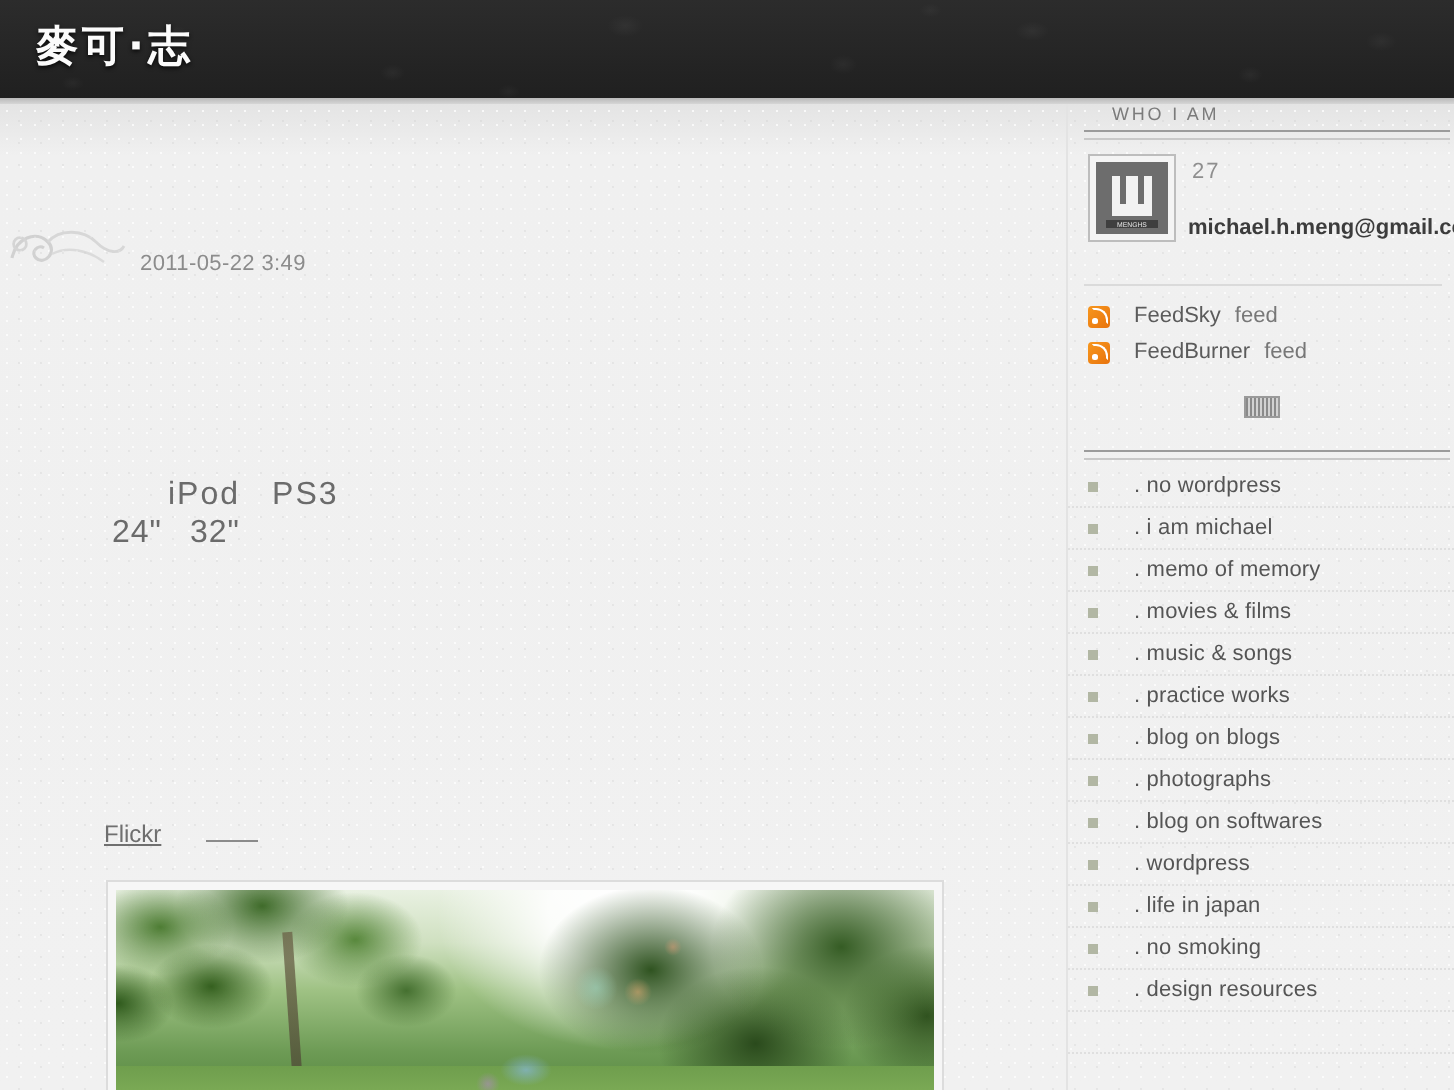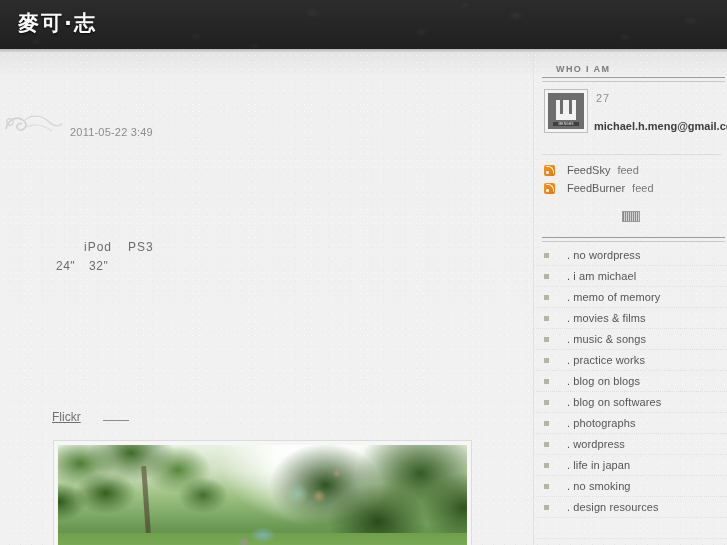--- a/index.html
+++ b/index.html
@@ -101,21 +101,21 @@
     top: 74px;
     font-size: 11px;
     color: #8c8c8c;
     letter-spacing: .2px;
   }
   .post-body {
     position: absolute;
     left: 56px;
     top: 186px;
     width: 420px;
-    font-size: 12px;
+    font-size: 16px;
     color: #6b6b6b;
     line-height: 19px;
   }
   .post-line-1 { padding-left: 28px; letter-spacing: 1px; }
   .post-line-1 .gap { display: inline-block; width: 16px; }
   .post-line-2 { letter-spacing: .5px; }
   .post-line-2 .gap { display: inline-block; width: 14px; }
 
   .link-row {
     position: absolute;
@@ -231,23 +231,23 @@
     left: 533px;
     top: 0;
     width: 194px;
     height: 493px;
     border-left: 1px solid #e3e3e3;
     box-sizing: border-box;
   }
   .widget { position: relative; }
   .widget-title {
     margin: 0;
-    padding: 12px 0 3px 22px;
+    padding: 0 0 3px 22px;
     font-size: 9px;
-    font-weight: bold;
+    font-weight: normal;
     letter-spacing: 1.4px;
     color: #7b7b7b;
   }
   .rule {
     height: 3px;
     margin: 0 2px 0 8px;
     border-top: 1px solid #9b9b9b;
     border-bottom: 1px solid #c8c8c8;
   }
 
@@ -493,25 +493,25 @@
         <li>
             <span class="cat-bullet"></span>
             <span class="cat-label">. practice works</span>
           </li>
         <li>
             <span class="cat-bullet"></span>
             <span class="cat-label">. blog on blogs</span>
           </li>
         <li>
             <span class="cat-bullet"></span>
+            <span class="cat-label">. photographs</span>
+          </li>
+        <li>
+            <span class="cat-bullet"></span>
             <span class="cat-label">. blog on softwares</span>
-          </li>
-        <li>
-            <span class="cat-bullet"></span>
-            <span class="cat-label">. photographs</span>
           </li>
         <li>
             <span class="cat-bullet"></span>
             <span class="cat-label">. wordpress</span>
           </li>
         <li>
             <span class="cat-bullet"></span>
             <span class="cat-label">. life in japan</span>
           </li>
         <li>

